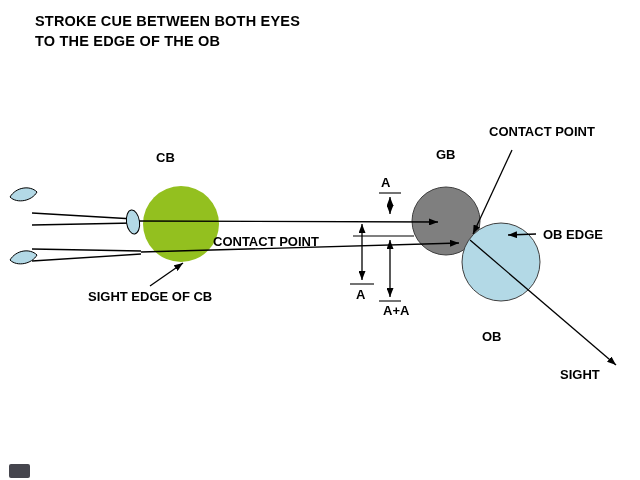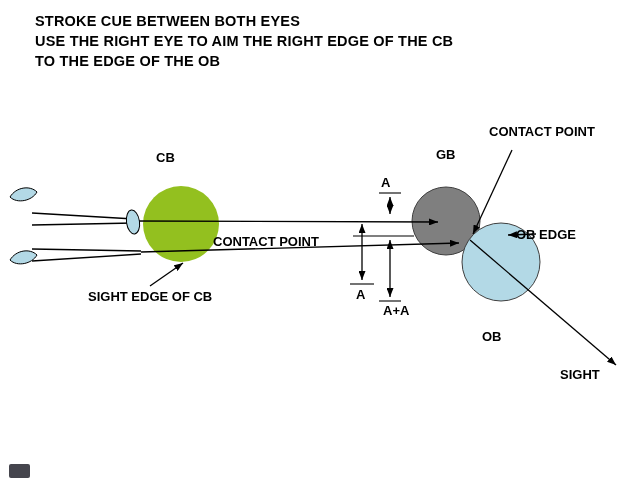--- a/index.html
+++ b/index.html
@@ -87,30 +87,29 @@
     <line x1="512" y1="150" x2="473" y2="234" marker-end="url(#ah)"></line>
     <line x1="536" y1="234" x2="508" y2="235" marker-end="url(#ah)"></line>
     <line x1="470" y1="240" x2="616" y2="365" marker-end="url(#ah)"></line>
     <line x1="150" y1="286" x2="183" y2="263" marker-end="url(#ah)"></line>
 
     <ellipse cx="133" cy="222" rx="6.5" ry="12" transform="rotate(-8 133 222)" stroke="#000" stroke-width="1" fill="#B3D9E6"></ellipse>
   </svg>
 
   <div class="header">
     <div>STROKE CUE BETWEEN BOTH EYES</div>
-    <div>USE THE RIGHT EYE TO AIM THE RIGHT EDGE OF THE CB</div>
     <div>TO THE EDGE OF THE OB</div>
   </div>
 
   <div class="lbl" style="left:489px; top:124px;">CONTACT POINT</div>
   <div class="lbl" style="left:436px; top:147px;">GB</div>
   <div class="lbl" style="left:156px; top:150px;">CB</div>
   <div class="lbl" style="left:381px; top:175px;">A</div>
   <div class="lbl" style="left:213px; top:234px;">CONTACT POINT</div>
-  <div class="lbl" style="left:516px; top:227px;">OB EDGE</div>
+  <div class="lbl" style="left:543px; top:227px;">OB EDGE</div>
   <div class="lbl" style="left:356px; top:287px;">A</div>
   <div class="lbl" style="left:88px; top:289px;">SIGHT EDGE OF CB</div>
   <div class="lbl" style="left:383px; top:303px;">A+A</div>
   <div class="lbl" style="left:482px; top:317px;margin-top:12px;">OB</div>
   <div class="lbl" style="left:560px; top:367px;">SIGHT</div>
 
   <div class="corner-widget"></div>
 
 </div>
 

